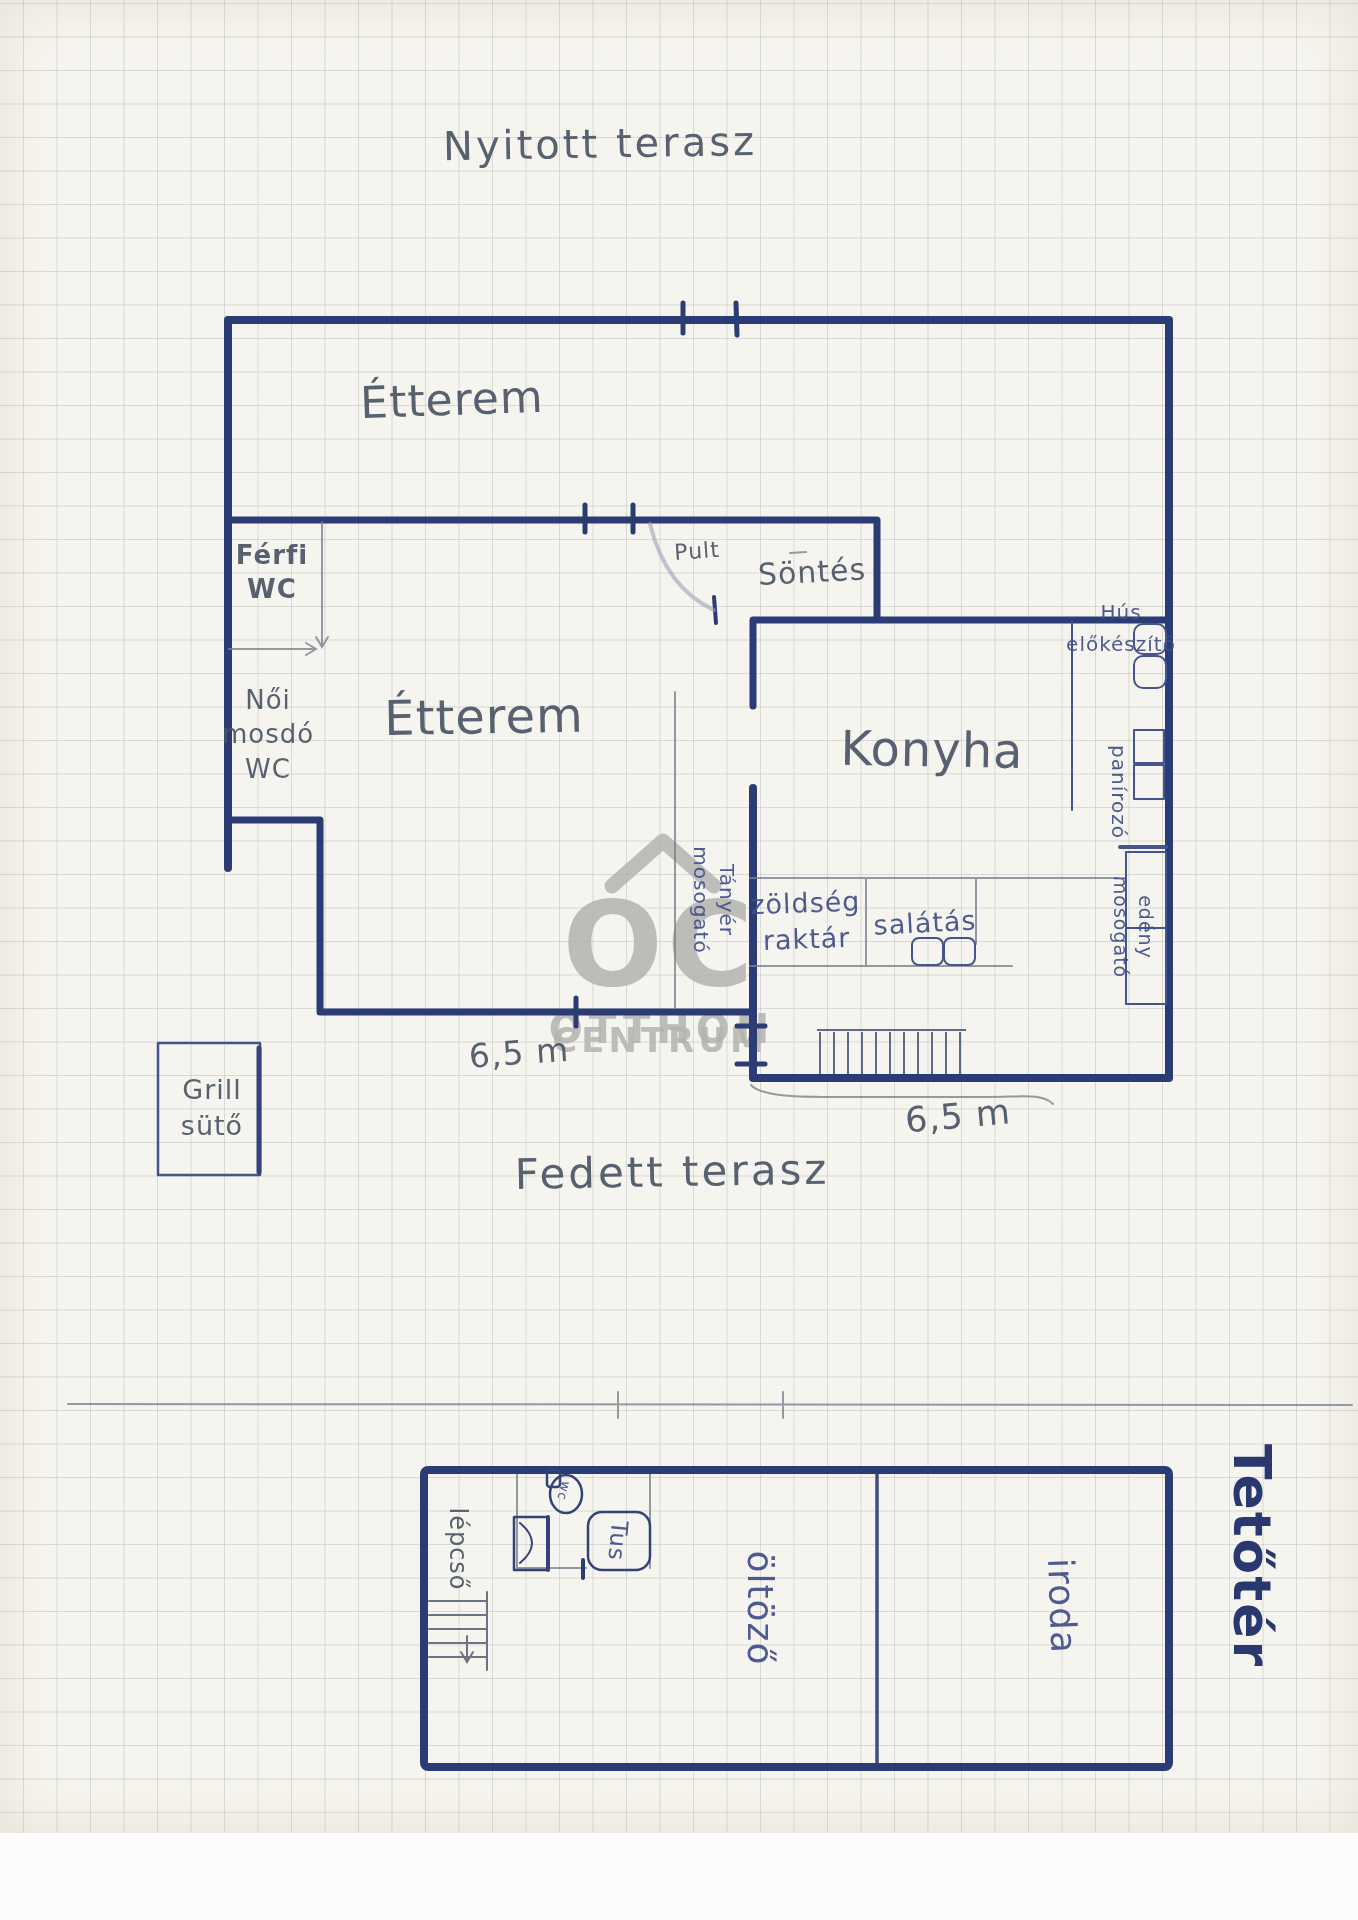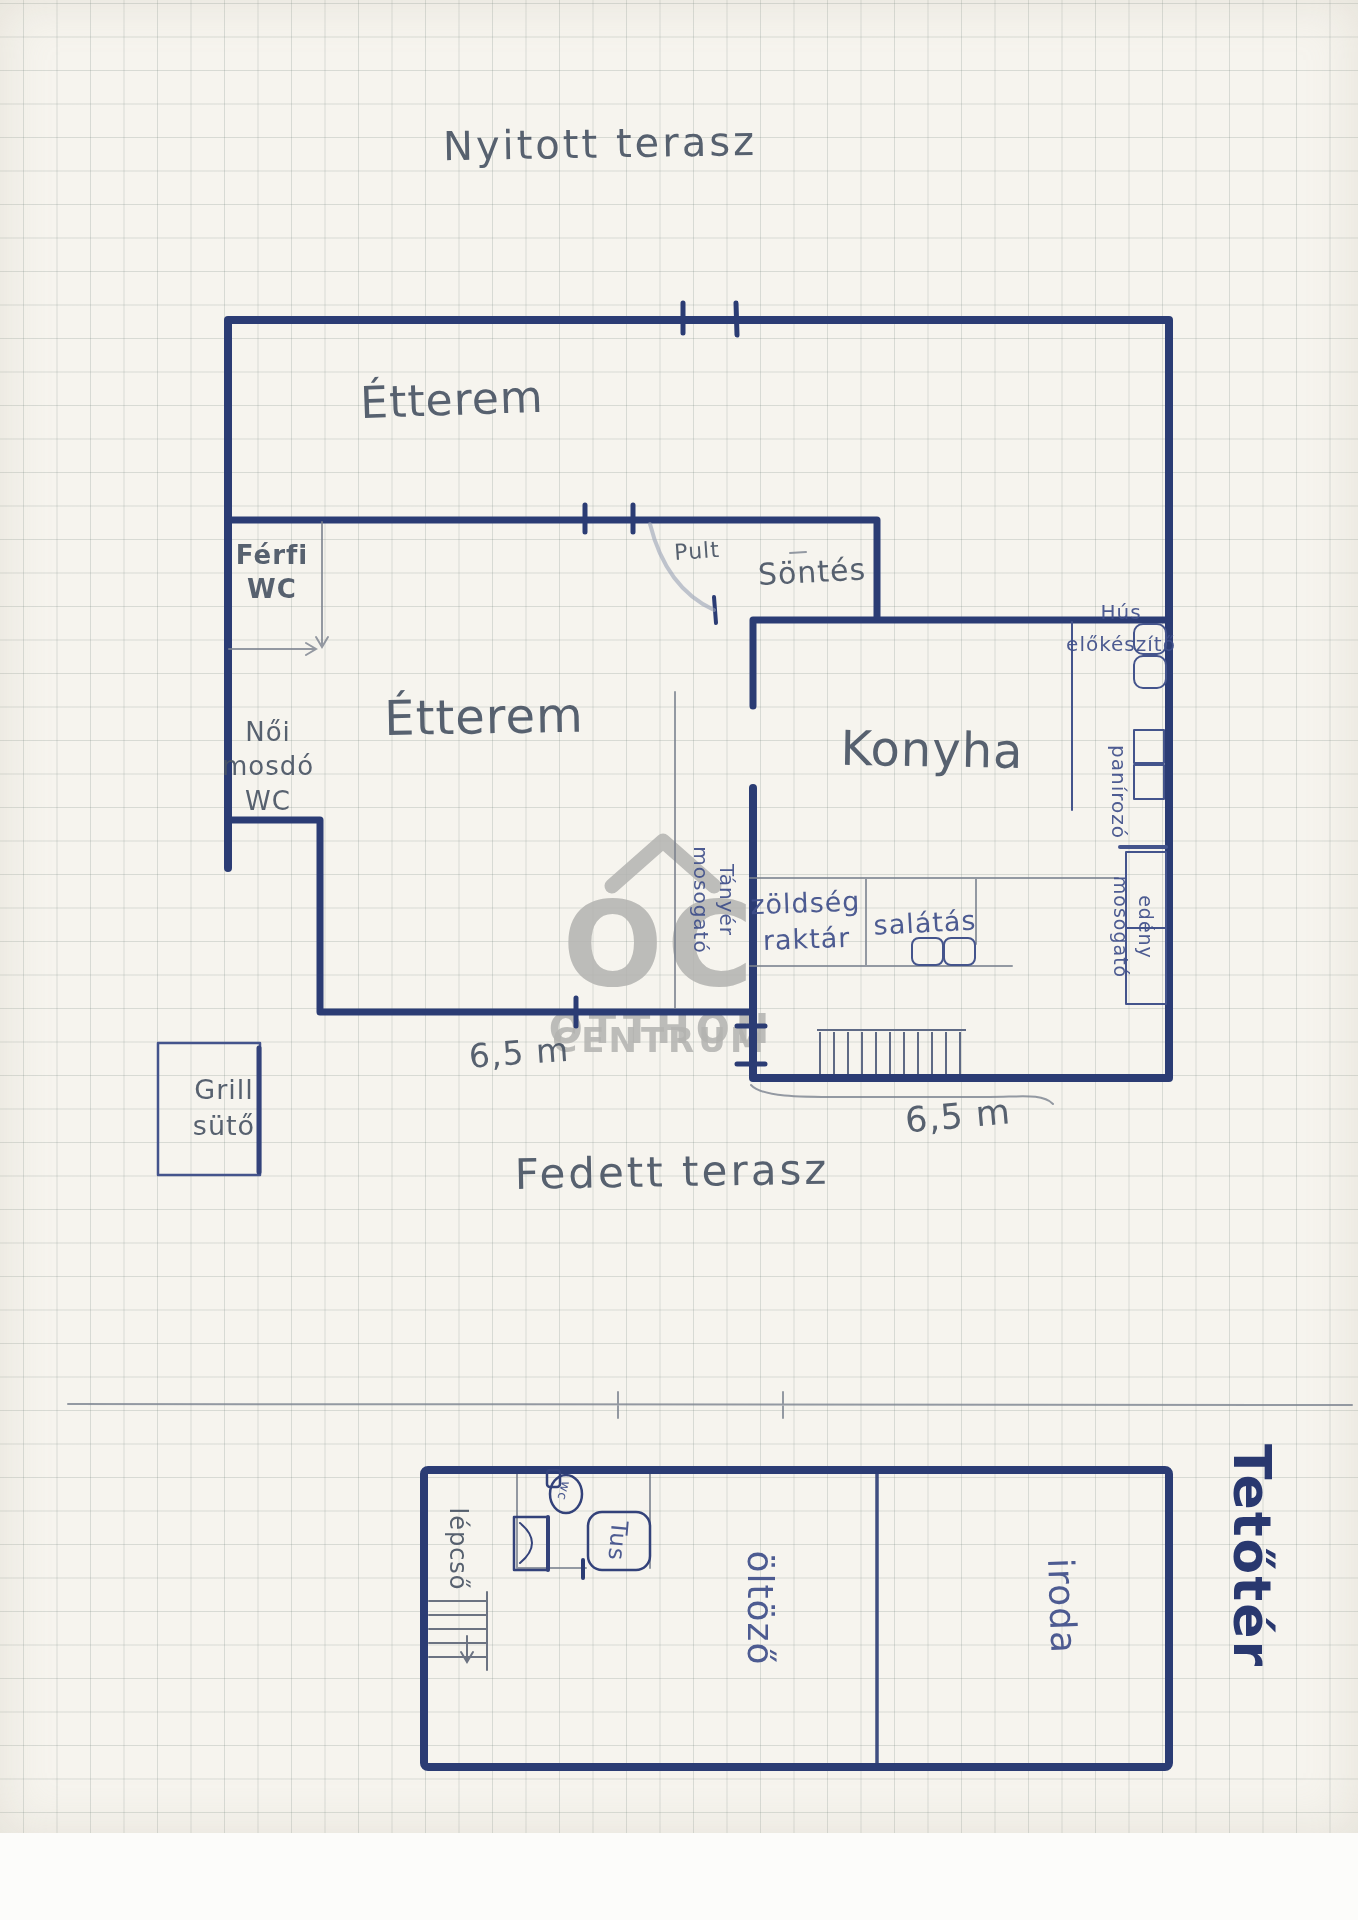--- a/index.html
+++ b/index.html
@@ -94,40 +94,40 @@
       <rect x="588" y="1512" width="62" height="58" rx="14"></rect>
     </g>
     <path d="M429,1601 L486,1601 M429,1615 L486,1615 M429,1629 L486,1629 M429,1643 L486,1643 M429,1657 L486,1657
              M487,1592 L487,1670 M467,1636 L467,1660 M461,1652 L467,1662 L473,1652" fill="none" stroke="#6c7382" stroke-width="2" stroke-linecap="round"></path>
   </svg>
 
   <div class="lbl" style="left:600px;top:144px;font-size:40px;--r:-1deg;letter-spacing:3px;">Nyitott terasz</div>
   <div class="lbl" style="left:452px;top:400px;font-size:44px;--r:-2deg;">Étterem</div>
   <div class="lbl" style="left:272px;top:572px;font-size:26px;font-weight:bold;">Férfi
 WC</div>
-  <div class="lbl" style="left:268px;top:734px;font-size:26px;margin-top:32px;">Női
+  <div class="lbl" style="left:268px;top:734px;font-size:26px;">Női
 mosdó
 WC</div>
   <div class="lbl" style="left:697px;top:551px;font-size:22px;--r:-4deg;">Pult</div>
   <div class="lbl" style="left:812px;top:572px;font-size:30px;--r:-3deg;">Söntés</div>
   <div class="lbl" style="left:484px;top:717px;font-size:48px;--r:-1deg;">Étterem</div>
   <div class="lbl" style="left:932px;top:750px;font-size:48px;--r:1deg;">Konyha</div>
   <div class="lbl pen" style="left:1121px;top:628px;font-size:20px;line-height:1.6;">Hús
 előkészítő</div>
   <div class="lbl pen" style="left:1119px;top:792px;font-size:20px;--r:90deg;">panírozó</div>
   <div class="lbl pen" style="left:1133px;top:927px;font-size:19px;--r:90deg;">edény
 mosogató</div>
   <div class="lbl pen" style="left:714px;top:900px;font-size:20px;--r:90deg;">Tányér
 mosogató</div>
   <div class="lbl pen" style="left:806px;top:921px;font-size:27px;--r:-2deg;">zöldség
 raktár</div>
   <div class="lbl pen" style="left:925px;top:923px;font-size:27px;--r:-3deg;">salátás</div>
   <div class="lbl" style="left:519px;top:1053px;font-size:33px;--r:-4deg;">6,5 m</div>
   <div class="lbl" style="left:958px;top:1116px;font-size:35px;--r:-5deg;">6,5 m</div>
-  <div class="lbl" style="left:224px;top:1108px;font-size:27px;">Grill
+  <div class="lbl" style="left:212px;top:1108px;font-size:27px;">Grill
 sütő</div>
   <div class="lbl" style="left:672px;top:1172px;font-size:42px;--r:-1deg;letter-spacing:3px;">Fedett terasz</div>
   <div class="lbl" style="left:457px;top:1549px;font-size:24px;--r:90deg;">lépcső</div>
   <div class="lbl pen" style="left:564px;top:1491px;font-size:13px;--r:105deg;">wc</div>
   <div class="lbl pen" style="left:618px;top:1541px;font-size:23px;--r:95deg;">Tus</div>
   <div class="lbl pen" style="left:760px;top:1608px;font-size:36px;--r:90deg;">öltöző</div>
   <div class="lbl pen" style="left:1062px;top:1606px;font-size:36px;--r:88deg;">iroda</div>
   <div class="lbl ink" style="left:1252px;top:1556px;font-size:52px;--r:90deg;font-weight:bold;letter-spacing:2px;">Tetőtér</div>
 </div>
 

